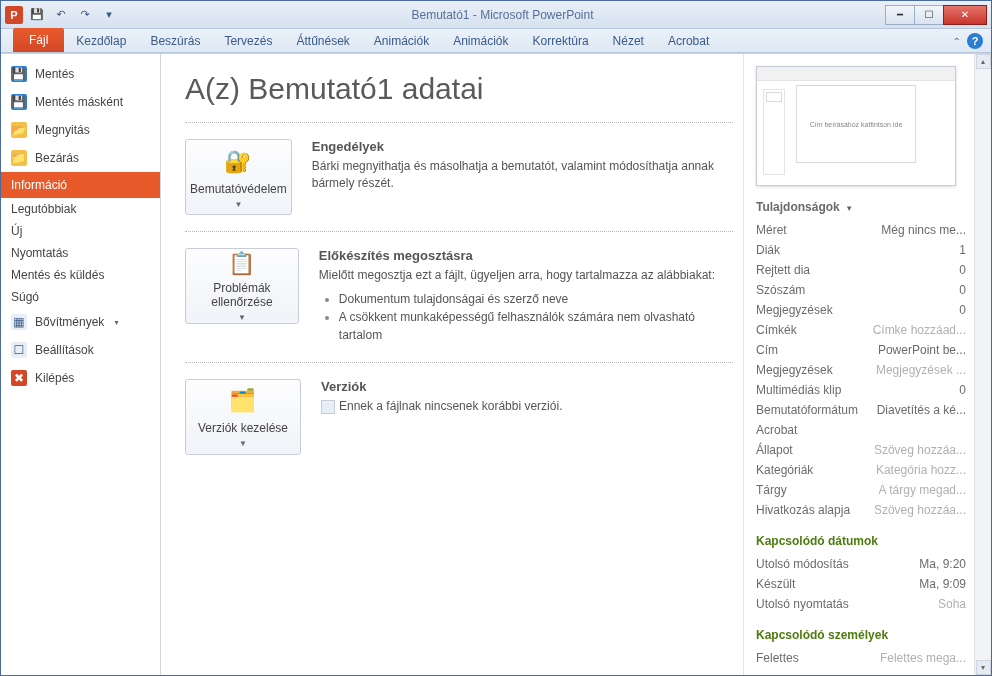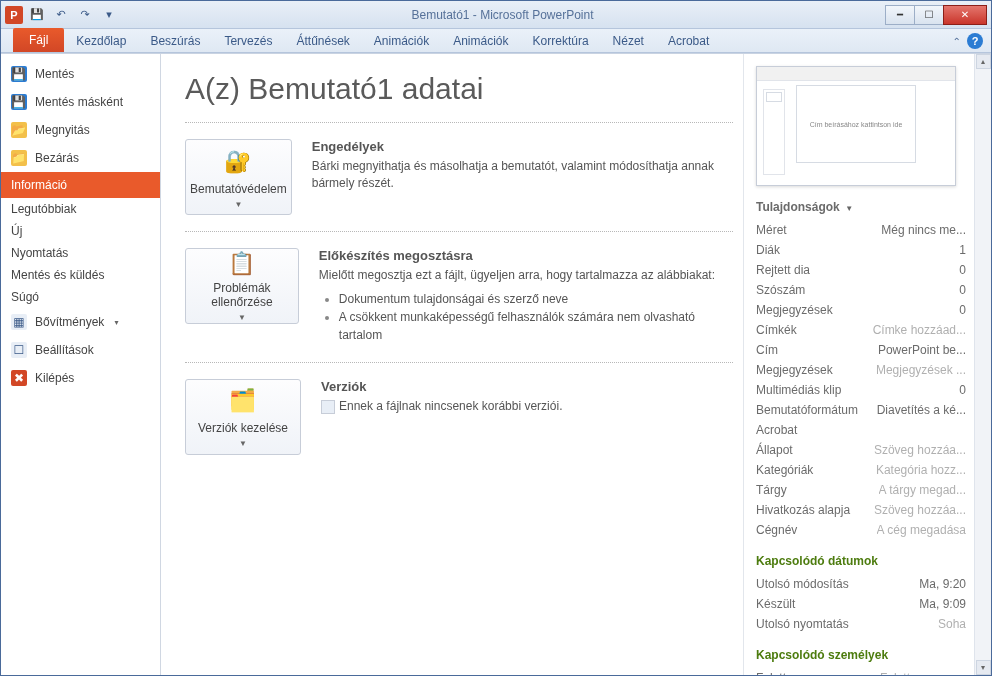--- a/index.html
+++ b/index.html
@@ -359,24 +359,20 @@
               <div class="v placeholder">Kategória hozz...</div>
             </div>
             <div class="prop-row">
               <div class="k">Tárgy</div>
               <div class="v placeholder">A tárgy megad...</div>
             </div>
             <div class="prop-row">
               <div class="k">Hivatkozás alapja</div>
               <div class="v placeholder">Szöveg hozzáa...</div>
             </div>
-            <div class="prop-row">
-              <div class="k">Cégnév</div>
-              <div class="v placeholder">A cég megadása</div>
-            </div>
           </div>
         <div class="section-h">Kapcsolódó dátumok</div>
         <div id="date-rows">
             <div class="prop-row">
               <div class="k">Utolsó módosítás</div>
               <div class="v">Ma, 9:20</div>
             </div>
             <div class="prop-row">
               <div class="k">Készült</div>
               <div class="v">Ma, 9:09</div>

